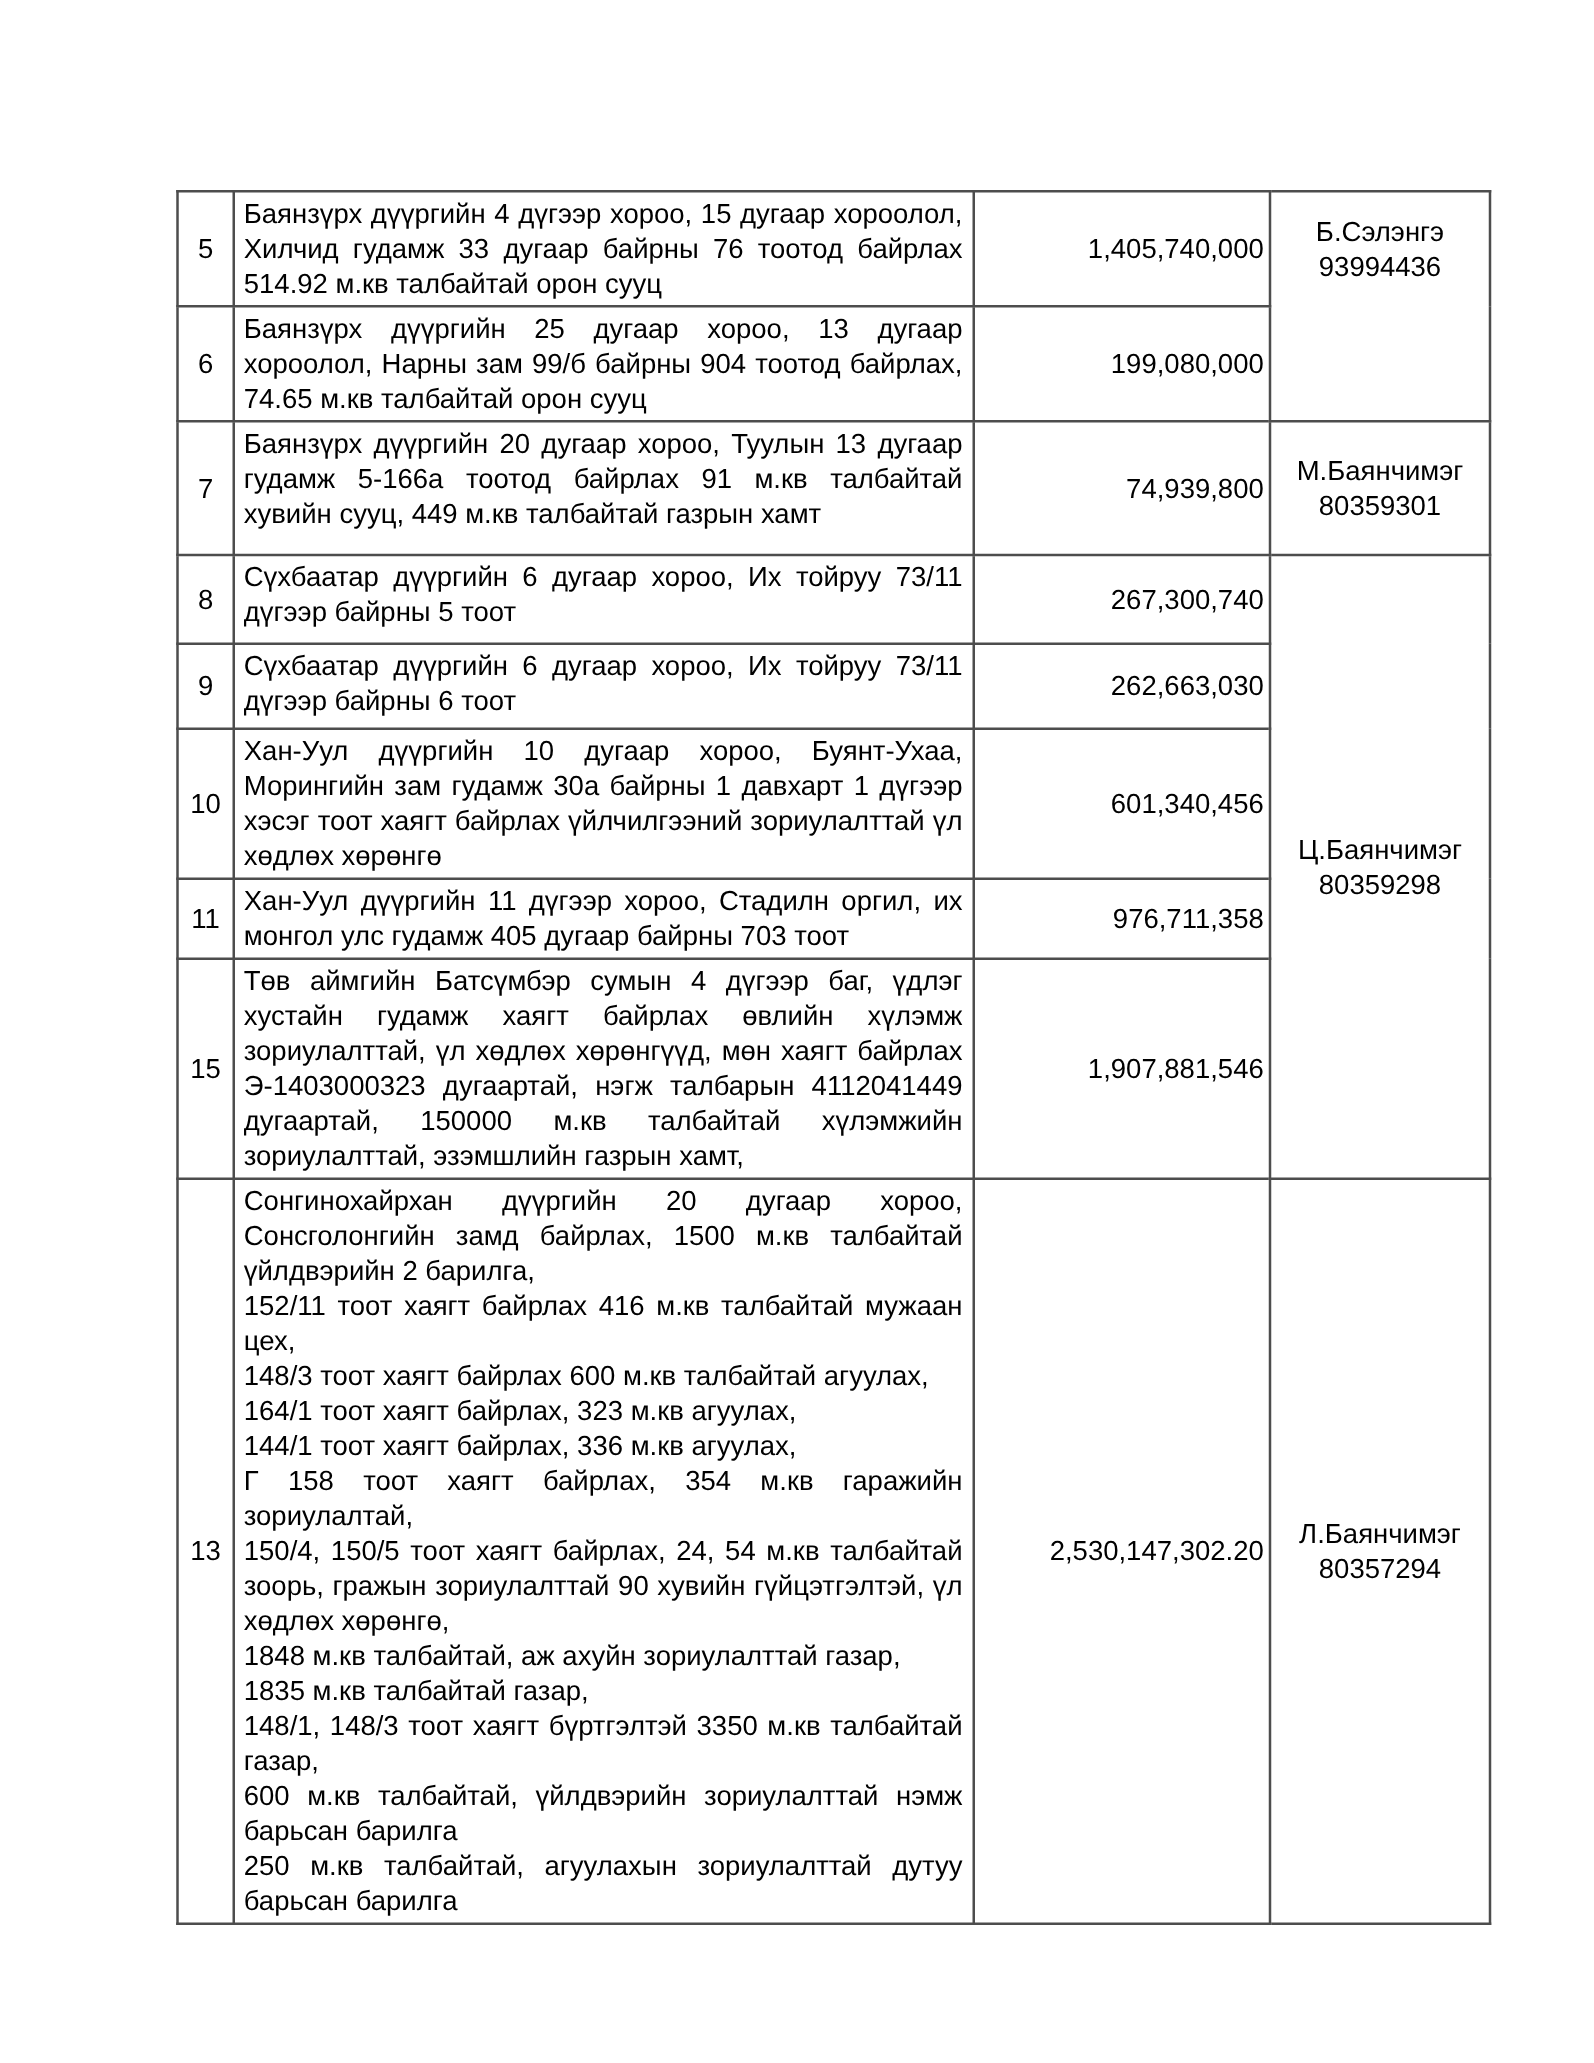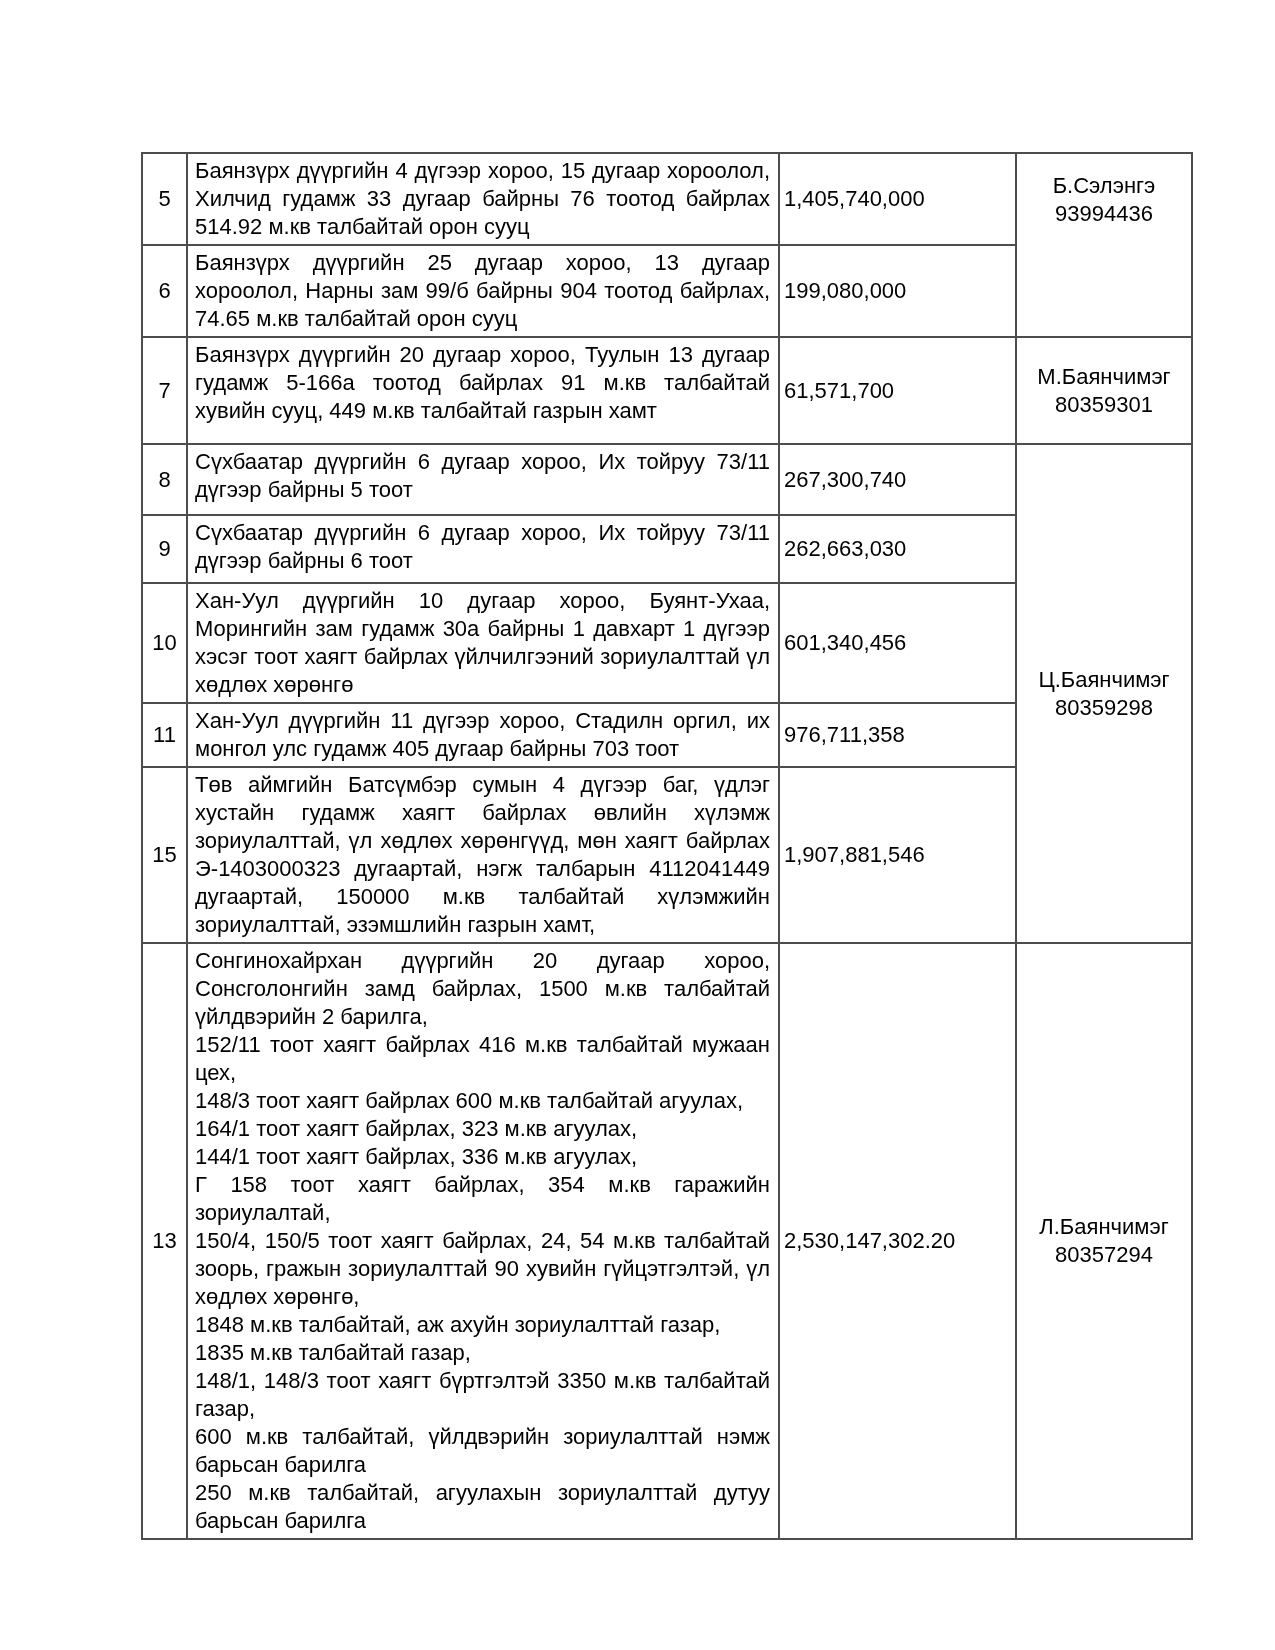--- a/index.html
+++ b/index.html
@@ -43,21 +43,21 @@
   td.desc {
     text-align: justify;
     vertical-align: top;
     padding: 3px 8px 3px 7px;
   }
   td.desc p {
     margin: 0;
     text-align: justify;
   }
   td.amt {
-    text-align: left;
+    text-align: right;
     vertical-align: middle;
     padding: 0 4px;
     margin-left: 45px;
   }
   td.offr {
     text-align: center;
     vertical-align: middle;
     padding: 0 4px;
   }
   td.offr.top-align {
@@ -96,21 +96,21 @@
         </td>
       </tr>
       <tr class="r6">
         <td class="num">6</td>
         <td class="desc">Баянзүрх дүүргийн 25 дугаар хороо, 13 дугаар хороолол, Нарны зам 99/б байрны 904 тоотод байрлах, 74.65 м.кв талбайтай орон сууц</td>
         <td class="amt">199,080,000</td>
       </tr>
       <tr class="r7">
         <td class="num">7</td>
         <td class="desc">Баянзүрх дүүргийн 20 дугаар хороо, Туулын 13 дугаар гудамж 5-166а тоотод байрлах 91 м.кв талбайтай хувийн сууц, 449 м.кв талбайтай газрын хамт</td>
-        <td class="amt">61,571,700</td>
+        <td class="amt">74,939,800</td>
         <td class="offr">
           <div>М.Баянчимэг</div>
           <div>80359301</div>
         </td>
       </tr>
       <tr class="r8">
         <td class="num">8</td>
         <td class="desc">Сүхбаатар дүүргийн 6 дугаар хороо, Их тойруу 73/11 дүгээр байрны 5 тоот</td>
         <td class="amt">267,300,740</td>
         <td class="offr" rowspan="5">

